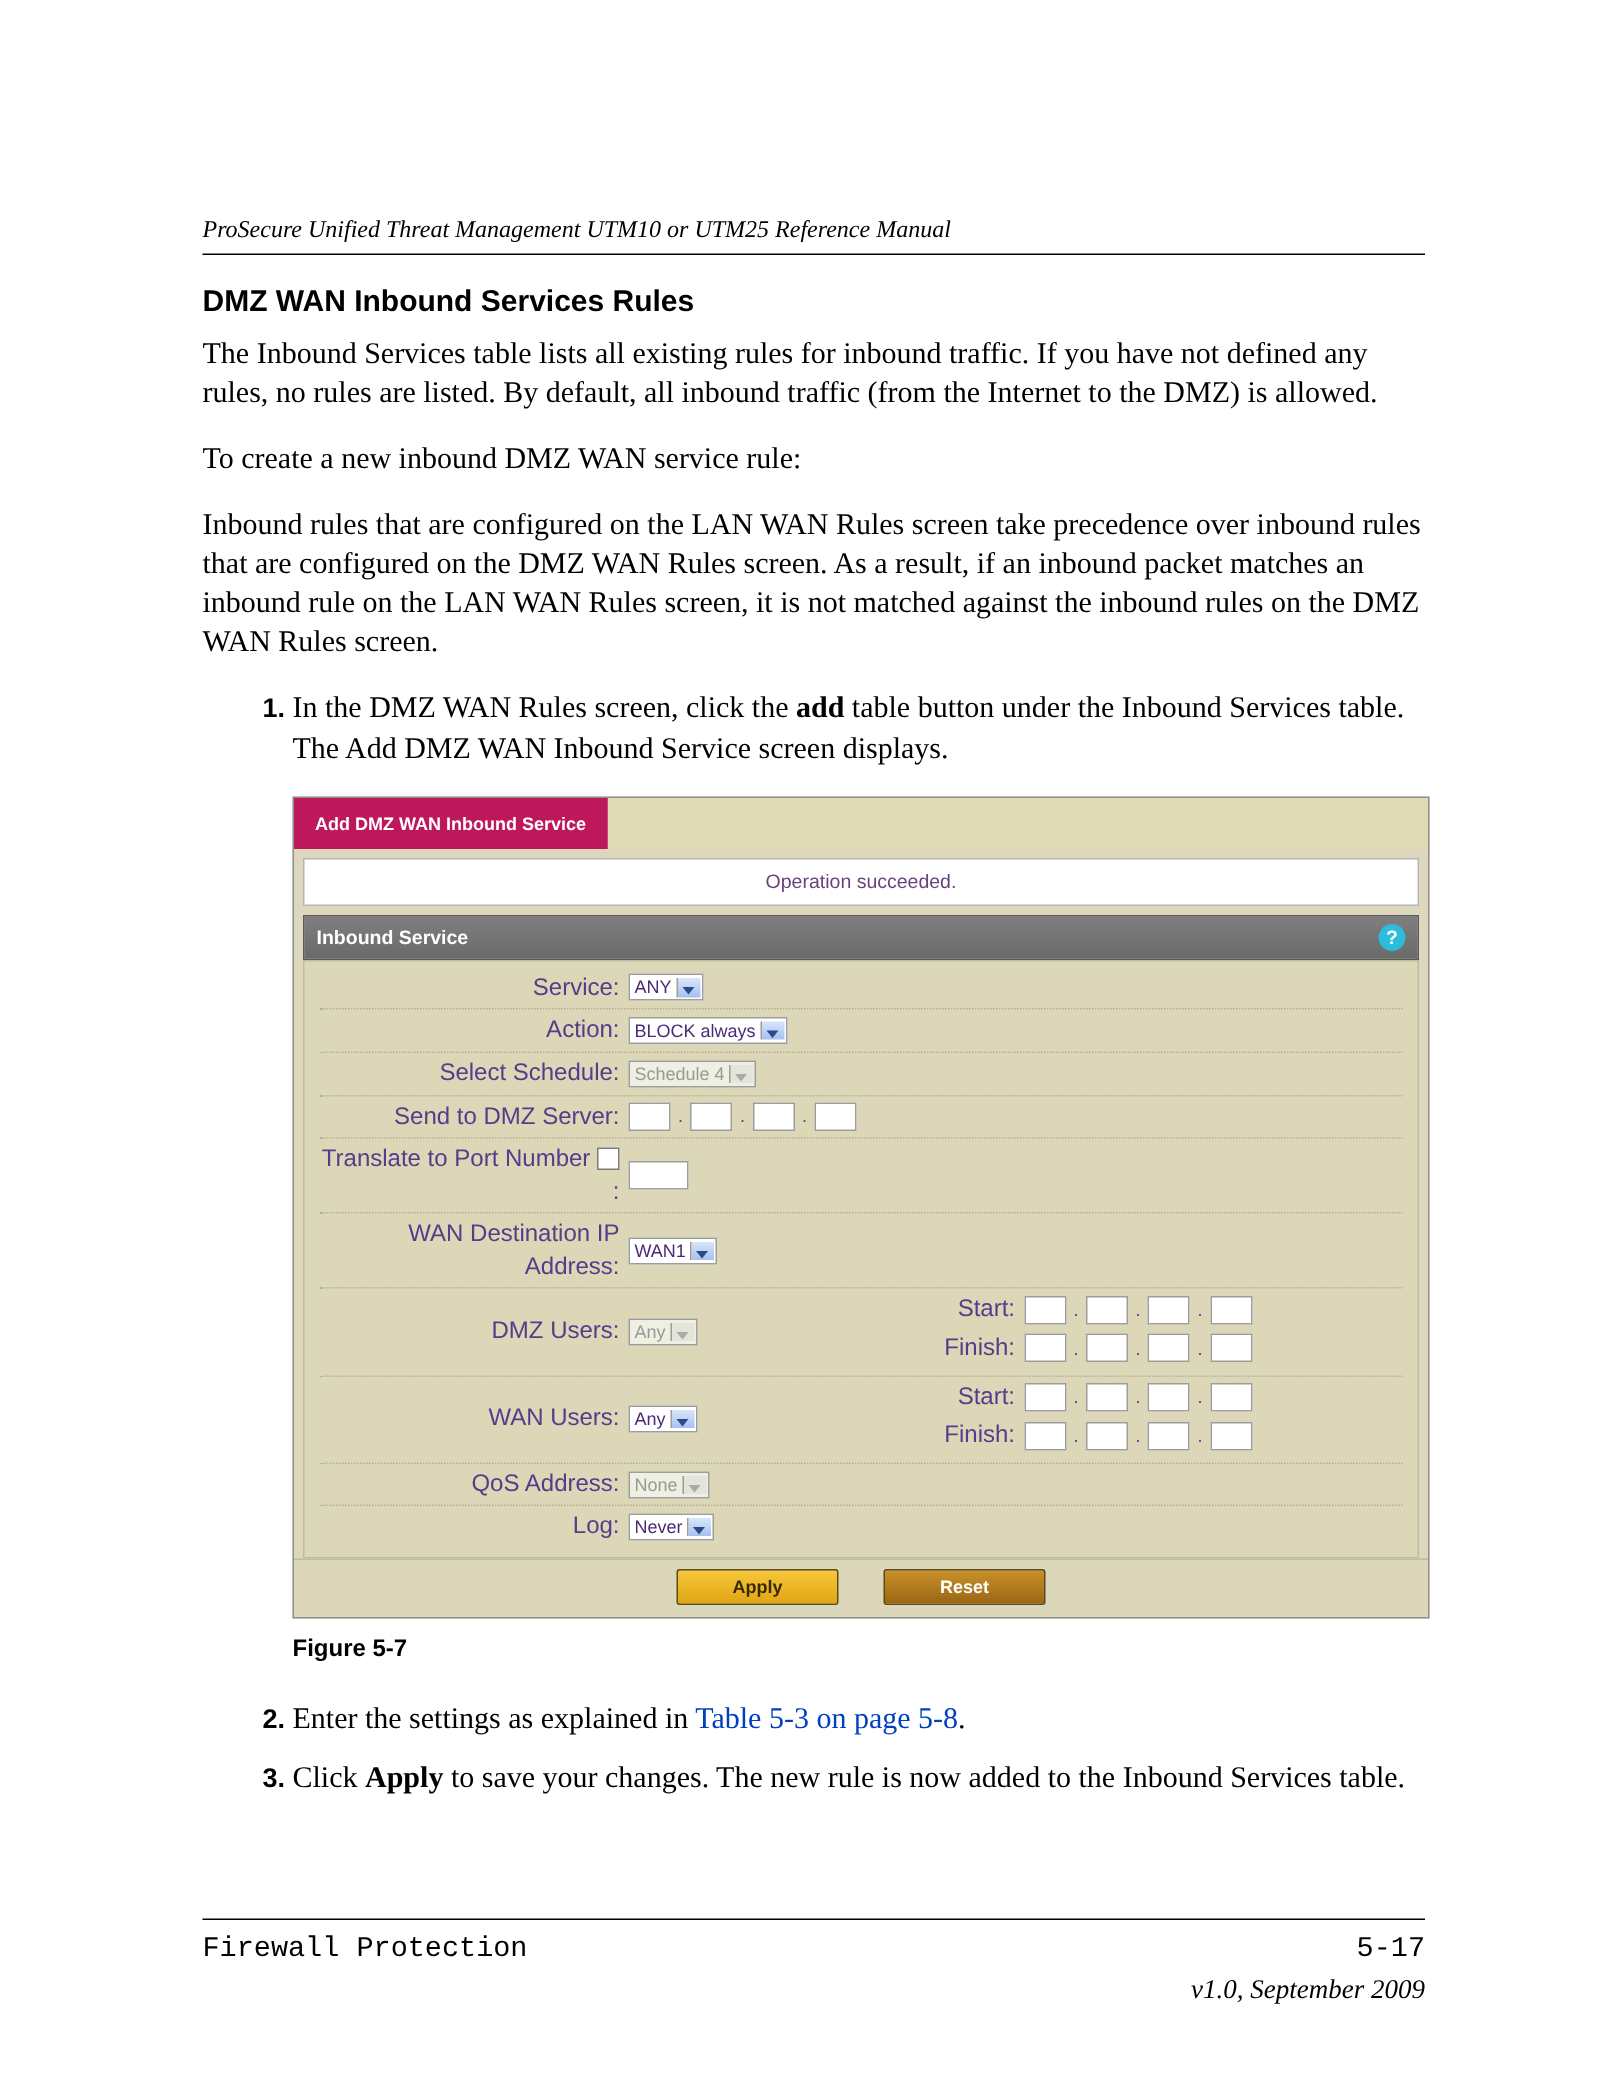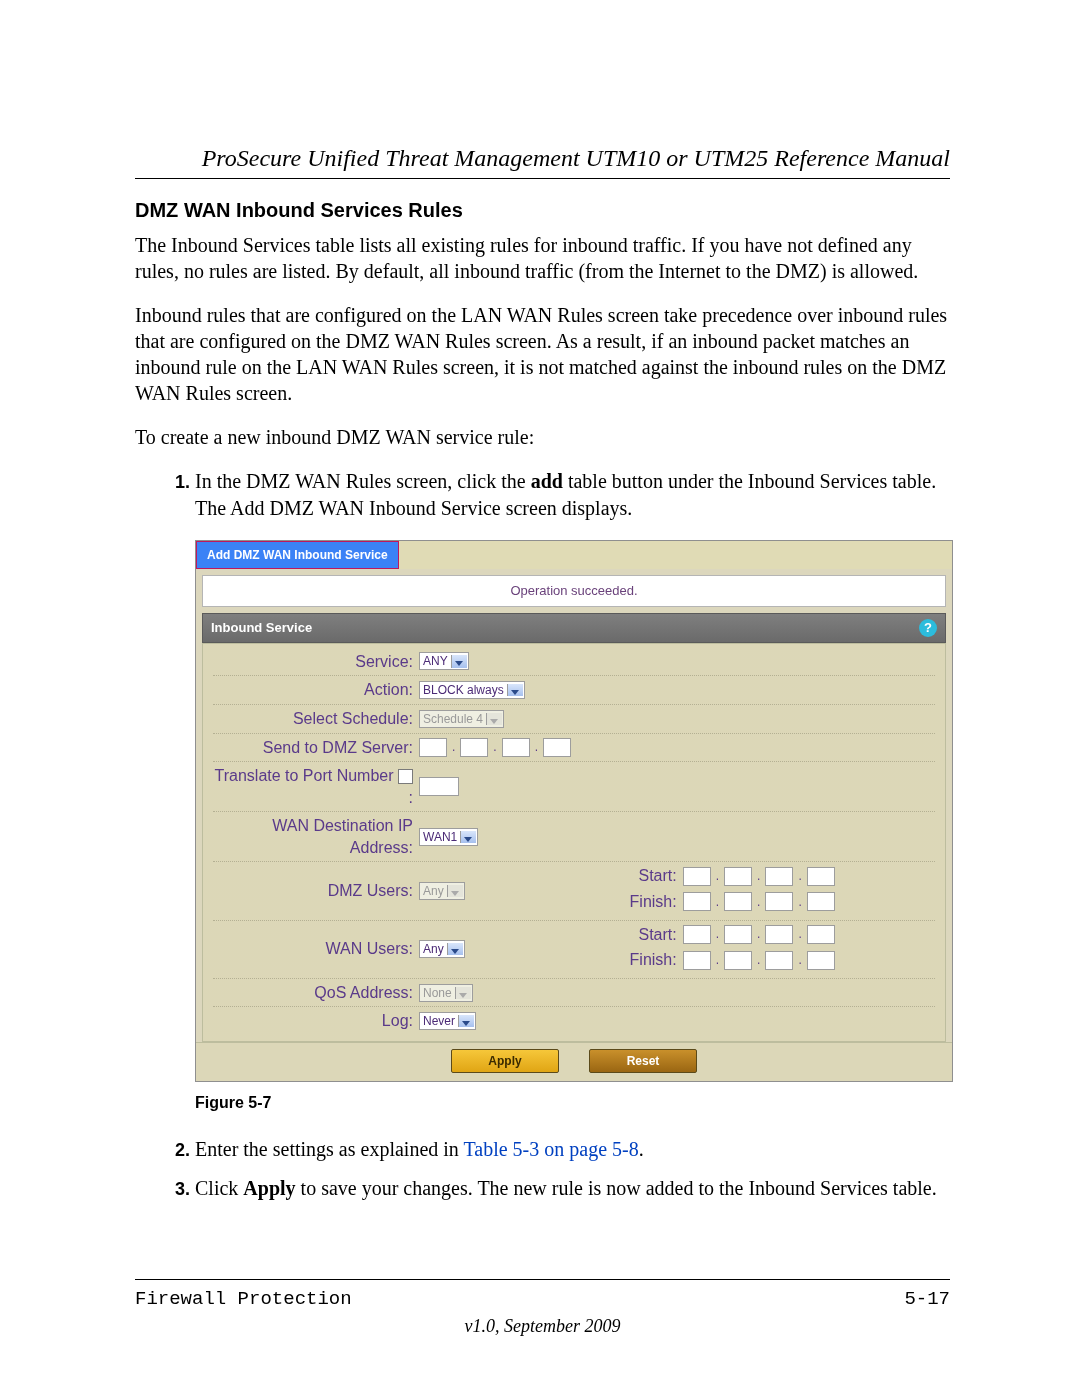--- a/index.html
+++ b/index.html
@@ -12,22 +12,22 @@
   }
   .page {
     box-sizing: border-box;
     width: 1080px;
     height: 1397px;
     padding: 145px 130px 60px 135px;
     position: relative;
   }
   .running-header {
     font-style: italic;
-    text-align: right;
-    font-size: 24px;
+    text-align: left;
+    font-size: 16px;
     margin-bottom: 0;
   }
   hr.rule {
     border: none;
     border-top: 1px solid #000;
     margin: 6px 0 20px 0;
   }
   h3.small-heading {
     font-family: Arial, Helvetica, sans-serif;
     font-weight: bold;
@@ -64,21 +64,21 @@
     bottom: 60px;
   }
   .footer-block hr { border: none; border-top: 1px solid #000; margin: 0 0 8px 0; }
   .footer-row {
     display: flex;
     justify-content: space-between;
     font-size: 19px;
     font-family: Liberation Mono, monospace;
   }
   .footer-center {
-    text-align: center;
+    text-align: right;
     font-style: italic;
     font-size: 18px;
     margin-top: 6px;
   }
   .bold { font-weight: bold; }
 
   
   .screenshot {
     margin: 18px 0 6px 0;
     border: 1px solid #8f8f8f;
@@ -87,26 +87,26 @@
     color: #4b2a76;
     background: #dcd7bd;
     width: 756px;
   }
   .tab-strip {
     background: #e0dbb5;
     padding: 0;
   }
   .tab-active {
     display: inline-block;
-    background: #3b82f6;
+    background: #be185d;
     color: #fff;
     font-weight: bold;
     padding: 5px 10px;
     font-size: 12px;
-    border: 1px solid #be185d;
+    border: 4px solid #be185d;
   }
   .status-bar {
     background: #fff;
     border: 1px solid #b5b5b5;
     margin: 6px 6px 6px 6px;
     padding: 6px 0;
     text-align: center;
     font-size: 13px;
     color: #6a427b;
   }
@@ -230,22 +230,22 @@
 <body>
 
 <div class="page">
 
   <div class="running-header">ProSecure Unified Threat Management UTM10 or UTM25 Reference Manual</div>
   <hr class="rule">
 
   <h3 class="small-heading">DMZ WAN Inbound Services Rules</h3>
 
   <p class="body">The Inbound Services table lists all existing rules for inbound traffic. If you have not defined any rules, no rules are listed. By default, all inbound traffic (from the Internet to the DMZ) is allowed.</p>
+  <p class="body">To create a new inbound DMZ WAN service rule:</p>
   <p class="body">Inbound rules that are configured on the LAN WAN Rules screen take precedence over inbound rules that are configured on the DMZ WAN Rules screen. As a result, if an inbound packet matches an inbound rule on the LAN WAN Rules screen, it is not matched against the inbound rules on the DMZ WAN Rules screen.</p>
-  <p class="body">To create a new inbound DMZ WAN service rule:</p>
 
   <ol class="steps">
     <li>
       <span>In the DMZ WAN Rules screen, click the </span><span class="bold">add</span><span> table button under the Inbound Services table. The Add DMZ WAN Inbound Service screen displays.</span>
 
       
       <div class="screenshot">
         <div class="tab-strip">
           <span class="tab-active">Add DMZ WAN Inbound Service</span>
         </div>

